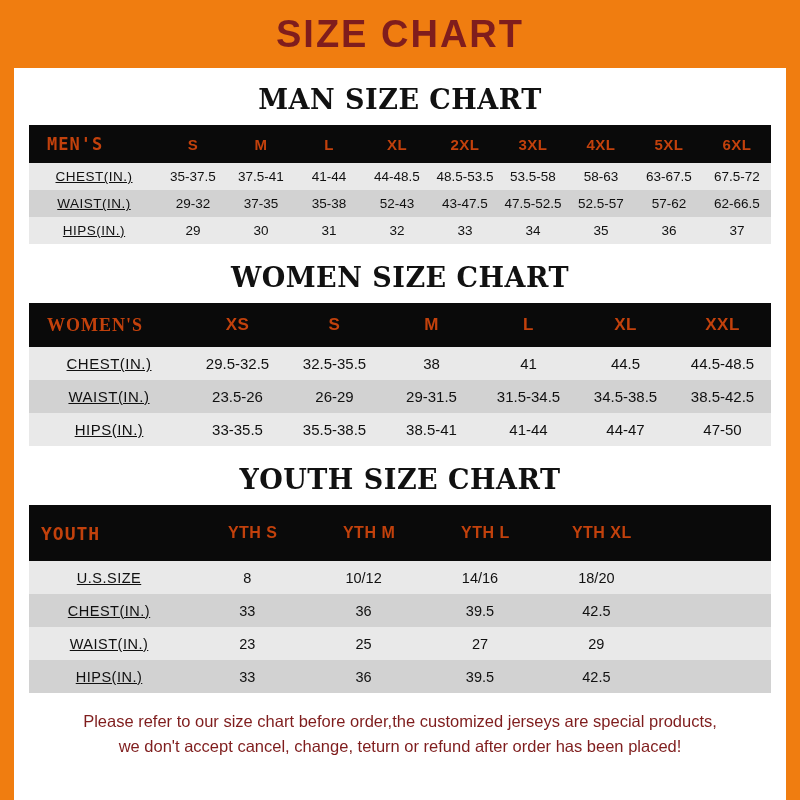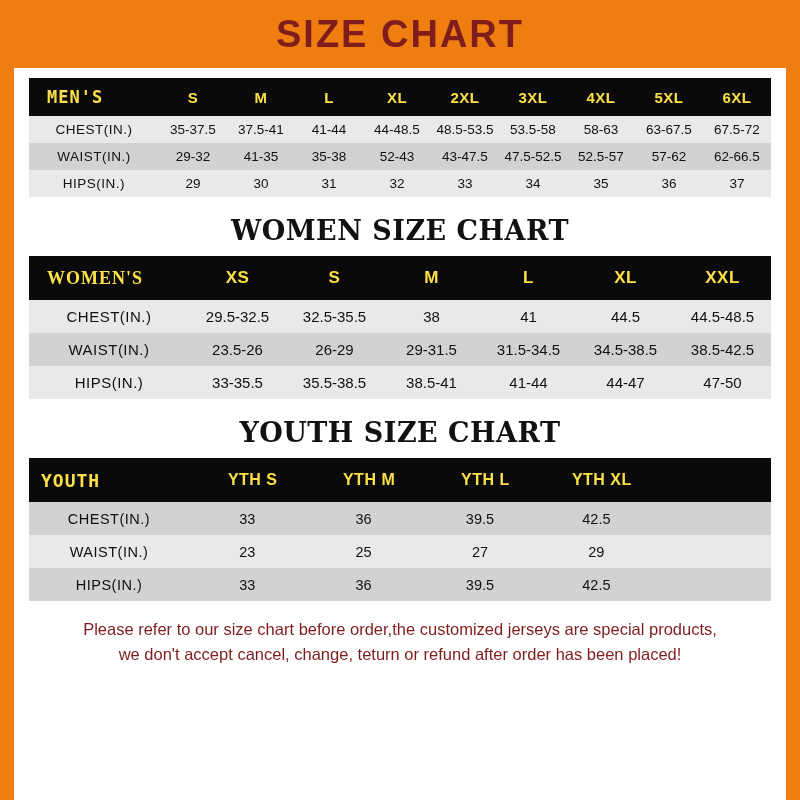--- a/index.html
+++ b/index.html
@@ -58,21 +58,21 @@
     margin: 10px auto 0 auto;
     table-layout: fixed;
   }
   table td, table th {
     text-align: center;
     vertical-align: middle;
     font-family: "Liberation Sans", sans-serif;
   }
   thead th {
     background: #0a0a0a;
-    color: #fde047;
+    color: #c2410c;
     font-weight: bold;
     font-size: 15px;
     height: 38px;
     letter-spacing: 0.5px;
   }
   thead th.rowhead {
     text-align: left;
     padding-left: 18px;
     font-size: 17px;
     letter-spacing: 1px;
@@ -83,29 +83,30 @@
     font-size: 13.5px;
     color: #111;
     height: 27px;
   }
   tbody tr.light td { background: #e9e9e9; }
   tbody tr.dark td { background: #d2d2d2; }
   tbody td.rowhead {
     font-size: 13.5px;
     letter-spacing: 0.5px;
     color: #111;
+    text-decoration: underline;
   }
 
   
   #women-table thead th { font-size: 17px; height: 44px; }
   #women-table thead th.rowhead { font-size: 18px; font-family: Liberation Serif, serif; }
   #women-table tbody td { font-size: 15px; height: 33px; }
   #women-table tbody td.rowhead { font-size: 15px; }
 
-  #youth-table thead th { font-size: 16px; height: 44px; padding-left: 12px; }
+  #youth-table thead th { font-size: 16px; height: 56px; padding-left: 12px; }
   #youth-table thead th.rowhead { font-size: 18px; }
   #youth-table tbody td { font-size: 14.5px; height: 33px; }
   #youth-table tbody td.rowhead { font-size: 14.5px; }
 
   .notice {
     margin: 16px 18px 0 18px;
     text-align: center;
     color: #7f1d1d;
     font-size: 16.5px;
     line-height: 1.5;
@@ -115,20 +116,21 @@
 </style>
 </head>
 <body>
 
 <div class="page">
 
   <div class="banner">
     <div class="banner-title">SIZE CHART</div>
   </div>
 
+  <h2 class="section-title t-man">MAN SIZE CHART</h2>
 
   <table id="man-table">
     <colgroup>
       <col style="width:130px">
         <col>
         <col>
         <col>
         <col>
         <col>
         <col>
@@ -159,21 +161,21 @@
         <td>44-48.5</td>
         <td>48.5-53.5</td>
         <td>53.5-58</td>
         <td>58-63</td>
         <td>63-67.5</td>
         <td>67.5-72</td>
       </tr>
       <tr class="dark">
         <td class="rowhead">WAIST(IN.)</td>
         <td>29-32</td>
-        <td>41-35</td>
+        <td>37-35</td>
         <td>35-38</td>
         <td>52-43</td>
         <td>43-47.5</td>
         <td>47.5-52.5</td>
         <td>52.5-57</td>
         <td>57-62</td>
         <td>62-66.5</td>
       </tr>
       <tr class="light">
         <td class="rowhead">HIPS(IN.)</td>
@@ -259,20 +261,28 @@
       <tr>
         <th class="rowhead">YOUTH</th>
         <th>YTH S</th>
         <th>YTH M</th>
         <th>YTH L</th>
         <th>YTH XL</th>
         <th></th>
       </tr>
     </thead>
     <tbody>
+      <tr class="light">
+        <td class="rowhead">U.S.SIZE</td>
+        <td>8</td>
+        <td>10/12</td>
+        <td>14/16</td>
+        <td>18/20</td>
+        <td></td>
+      </tr>
       <tr class="dark">
         <td class="rowhead">CHEST(IN.)</td>
         <td>33</td>
         <td>36</td>
         <td>39.5</td>
         <td>42.5</td>
         <td></td>
       </tr>
       <tr class="light">
         <td class="rowhead">WAIST(IN.)</td>

